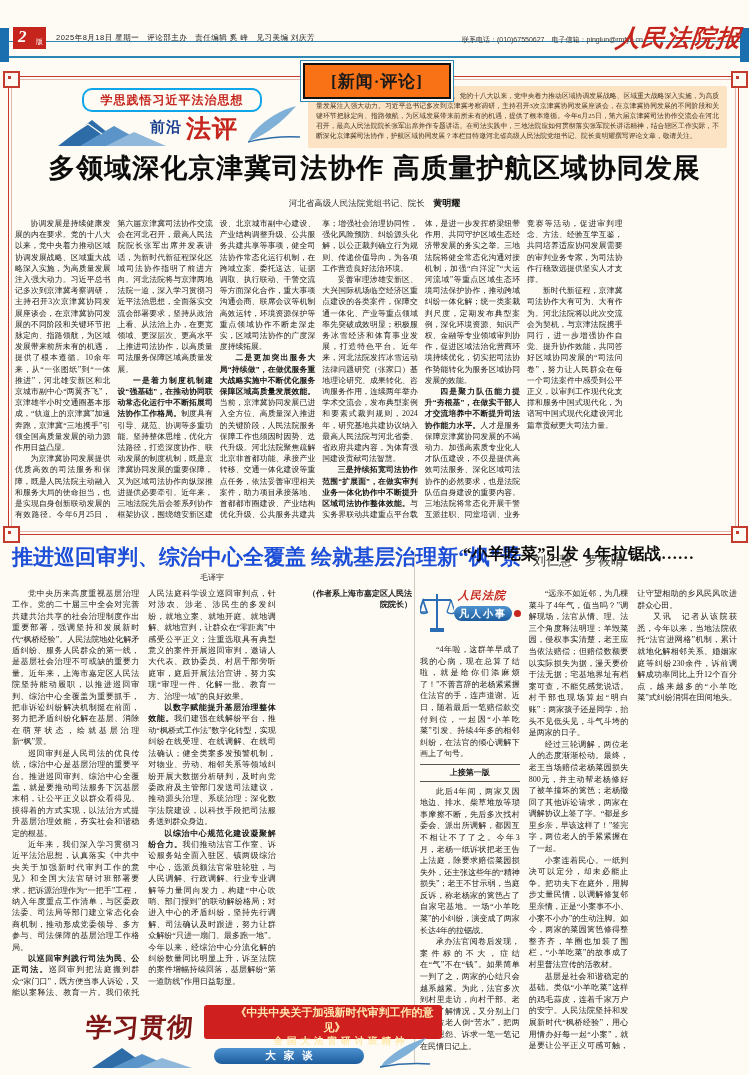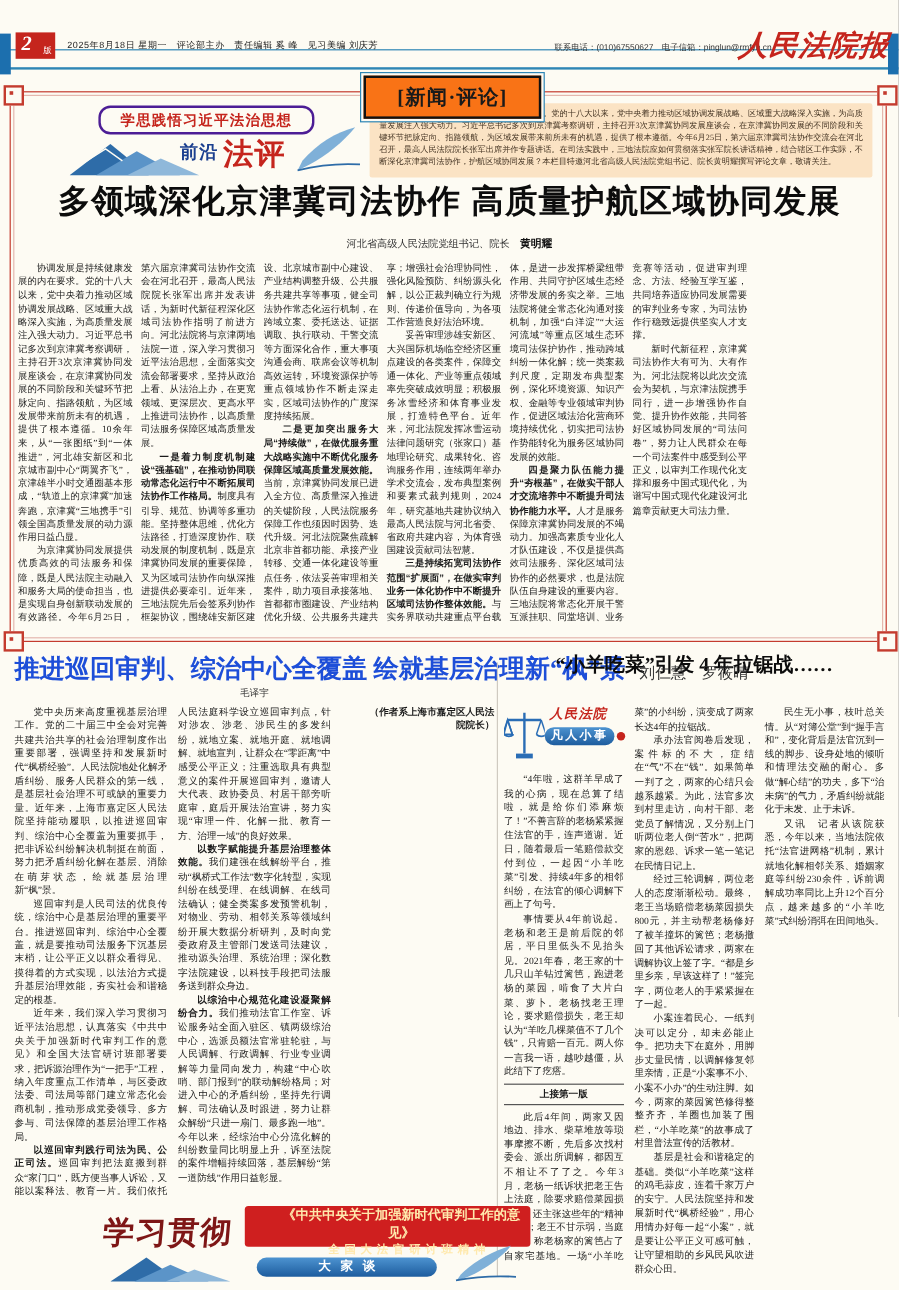--- a/index.html
+++ b/index.html
@@ -23,21 +23,21 @@
             color:#c5251d;transform:skewX(-6deg);letter-spacing:1px;}
 
   
   .frame{position:absolute;left:8px;top:76px;width:729px;height:457px;border:1px solid #c43b2e;}
   .frame:after{content:"";position:absolute;left:2px;top:2px;right:2px;bottom:2px;border:1px solid #e4b7ae;pointer-events:none;}
   .corner{position:absolute;width:13px;height:13px;border:2px solid #c43b2e;background:#fdfbf3;z-index:2;}
   .corner i{position:absolute;left:3px;top:3px;width:3px;height:3px;background:#c43b2e;}
   .c-tl{left:3px;top:71px;} .c-tr{left:731px;top:71px;} .c-bl{left:3px;top:526px;} .c-br{left:731px;top:526px;}
 
   .fy-badge{position:absolute;left:58px;top:82px;width:250px;height:70px;}
-  .fy-pill{position:absolute;left:24px;top:6px;width:176px;height:20px;border:2px solid #4c1d95;border-radius:10px;
+  .fy-pill{position:absolute;left:24px;top:6px;width:176px;height:20px;border:2px solid #0ea5e9;border-radius:10px;
            color:#c5251d;font-weight:700;font-size:12px;letter-spacing:1px;text-align:center;line-height:20px;}
   .fy-qy{position:absolute;left:92px;top:36px;color:#1b3f8f;font-weight:900;font-size:15px;letter-spacing:1px;}
   .fy-fp{position:absolute;left:128px;top:30px;color:#c5251d;font-weight:900;font-size:25px;letter-spacing:1px;}
 
   .ed-note{position:absolute;left:308px;top:86px;width:419px;height:62px;background:#fbe3c4;border-radius:2px;
            padding:5px 8px;box-sizing:border-box;font-size:6.8px;line-height:10px;text-align:justify;color:#40engine33;}
   .ed-note{color:#433322;}
   .ed-note b{color:#111;}
 
   .main-headline{position:absolute;left:14px;top:150px;width:721px;text-align:center;
@@ -190,28 +190,27 @@
         <line x1="31" y1="10" x2="35" y2="22" stroke="#2a6db5" stroke-width="1.2"></line>
         <line x1="3" y1="10" x2="0" y2="22" stroke="#2a6db5" stroke-width="1.2"></line>
         <line x1="3" y1="10" x2="7" y2="22" stroke="#2a6db5" stroke-width="1.2"></line>
         <rect x="10" y="38" width="14" height="4" fill="#2a6db5"></rect>
       </svg>
       <span class="t1">人民法院</span>
       <span class="t2">凡人小事</span>
       <span class="dot"></span>
     </div>
     <p><span class="lead"></span><span>“4年啦，这群羊早成了我的心病，现在总算了结啦，就是给你们添麻烦了！”不善言辞的老杨紧紧握住法官的手，连声道谢。近日，随着最后一笔赔偿款交付到位，一起因“小羊吃菜”引发、持续4年多的相邻纠纷，在法官的倾心调解下画上了句号。</span></p>
-    <p><span class="lead"></span><span>事情要从4年前说起。老杨和老王是前后院的邻居，平日里低头不见抬头见。2021年春，老王家的十几只山羊钻过篱笆，跑进老杨的菜园，啃食了大片白菜、萝卜。老杨找老王理论，要求赔偿损失，老王却认为“羊吃几棵菜值不了几个钱”，只肯赔一百元。两人你一言我一语，越吵越僵，从此结下了疙瘩。</span></p>
     <div class="cont-divider"><span>上接第一版</span></div>
     <p><span class="lead"></span><span>此后4年间，两家又因地边、排水、柴草堆放等琐事摩擦不断，先后多次找村委会、派出所调解，都因互不相让不了了之。今年3月，老杨一纸诉状把老王告上法庭，除要求赔偿菜园损失外，还主张这些年的“精神损失”；老王不甘示弱，当庭反诉，称老杨家的篱笆占了自家宅基地。一场“小羊吃菜”的小纠纷，演变成了两家长达4年的拉锯战。</span></p>
     <p><span class="lead"></span><span>承办法官阅卷后发现，案件标的不大，症结在“气”不在“钱”。如果简单一判了之，两家的心结只会越系越紧。为此，法官多次到村里走访，向村干部、老党员了解情况，又分别上门听两位老人倒“苦水”，把两家的恩怨、诉求一笔一笔记在民情日记上。</span></p>
+    <p><span class="lead"></span><span>“远亲不如近邻，为几棵菜斗了4年气，值当吗？”调解现场，法官从情、理、法三个角度释法明理：羊毁菜园，侵权事实清楚，老王应当依法赔偿；但赔偿数额要以实际损失为据，漫天要价于法无据；宅基地界址有档案可查，不能凭感觉说话。村干部也现场算起“明白账”：两家孩子还是同学，抬头不见低头见，斗气斗垮的是两家的日子。</span></p>
     <p><span class="lead"></span><span>经过三轮调解，两位老人的态度渐渐松动。最终，老王当场赔偿老杨菜园损失800元，并主动帮老杨修好了被羊撞坏的篱笆；老杨撤回了其他诉讼请求，两家在调解协议上签了字。“都是乡里乡亲，早该这样了！”签完字，两位老人的手紧紧握在了一起。</span></p>
     <p><span class="lead"></span><span>小案连着民心。一纸判决可以定分，却未必能止争。把功夫下在庭外，用脚步丈量民情，以调解修复邻里亲情，正是“小案事不小、小案不小办”的生动注脚。如今，两家的菜园篱笆修得整整齐齐，羊圈也加装了围栏，“小羊吃菜”的故事成了村里普法宣传的活教材。</span></p>
     <p><span class="lead"></span><span>基层是社会和谐稳定的基础。类似“小羊吃菜”这样的鸡毛蒜皮，连着千家万户的安宁。人民法院坚持和发展新时代“枫桥经验”，用心用情办好每一起“小案”，就是要让公平正义可感可触，让守望相助的乡风民风吹进群众心田。</span></p>
-    <p><span class="lead"></span><span>民生无小事，枝叶总关情。从“对簿公堂”到“握手言和”，变化背后是法官沉到一线的脚步、设身处地的倾听和情理法交融的耐心。多做“解心结”的功夫，多下“治未病”的气力，矛盾纠纷就能化于未发、止于未诉。</span></p>
     <p><span class="lead"></span><span>又讯　记者从该院获悉，今年以来，当地法院依托“法官进网格”机制，累计就地化解相邻关系、婚姻家庭等纠纷230余件，诉前调解成功率同比上升12个百分点，越来越多的“小羊吃菜”式纠纷消弭在田间地头。</span></p>
   </div>
 
   <div class="banner">
     <div class="callig">学习贯彻</div>
     <div class="redbox sans">
       <div class="l1">《中共中央关于加强新时代审判工作的意见》</div>
       <div class="l2">全国大法官研讨班精神</div>
     </div>
     <svg class="bmt" width="110" height="28" viewBox="0 0 110 28">

